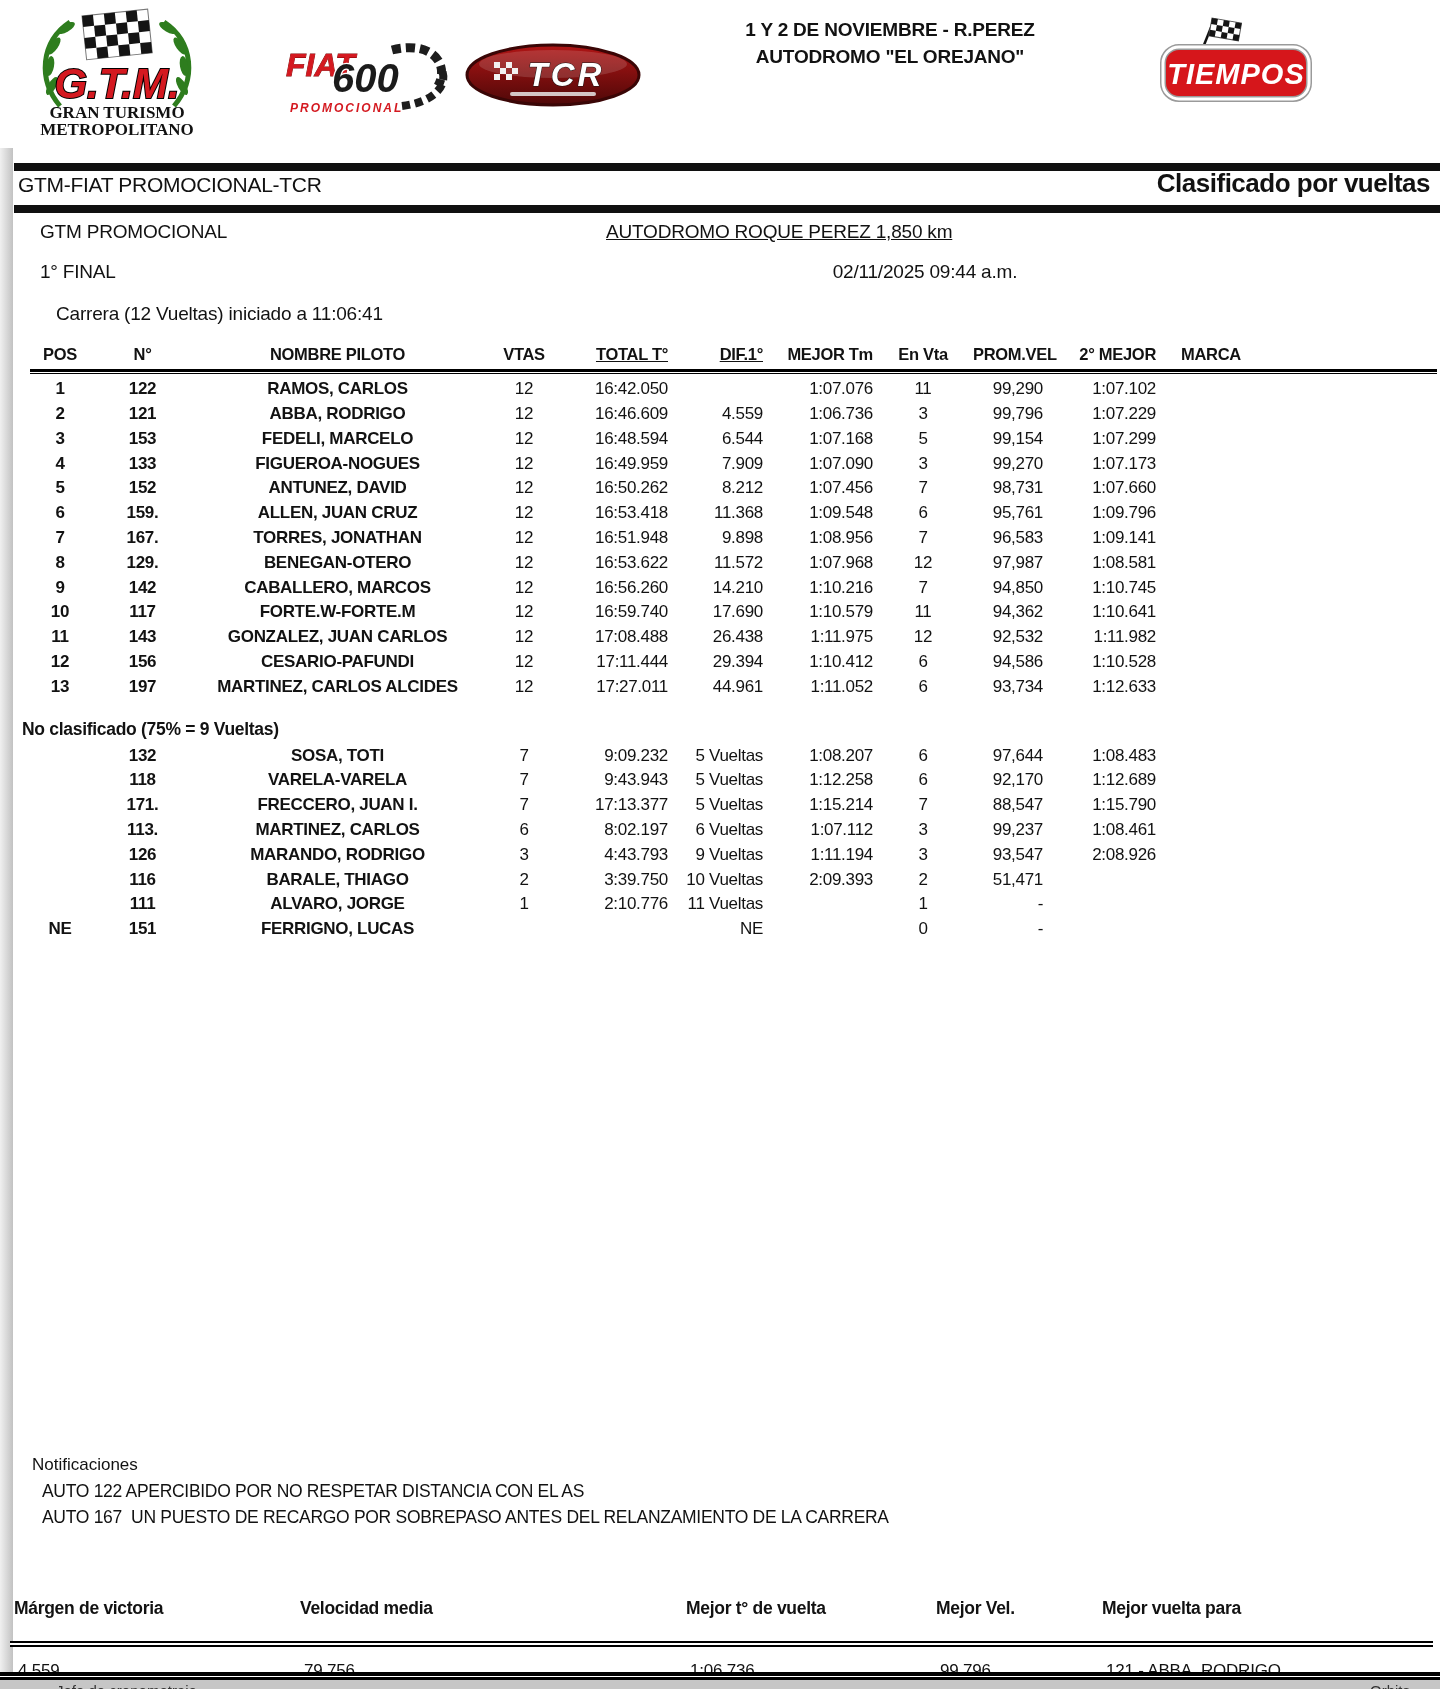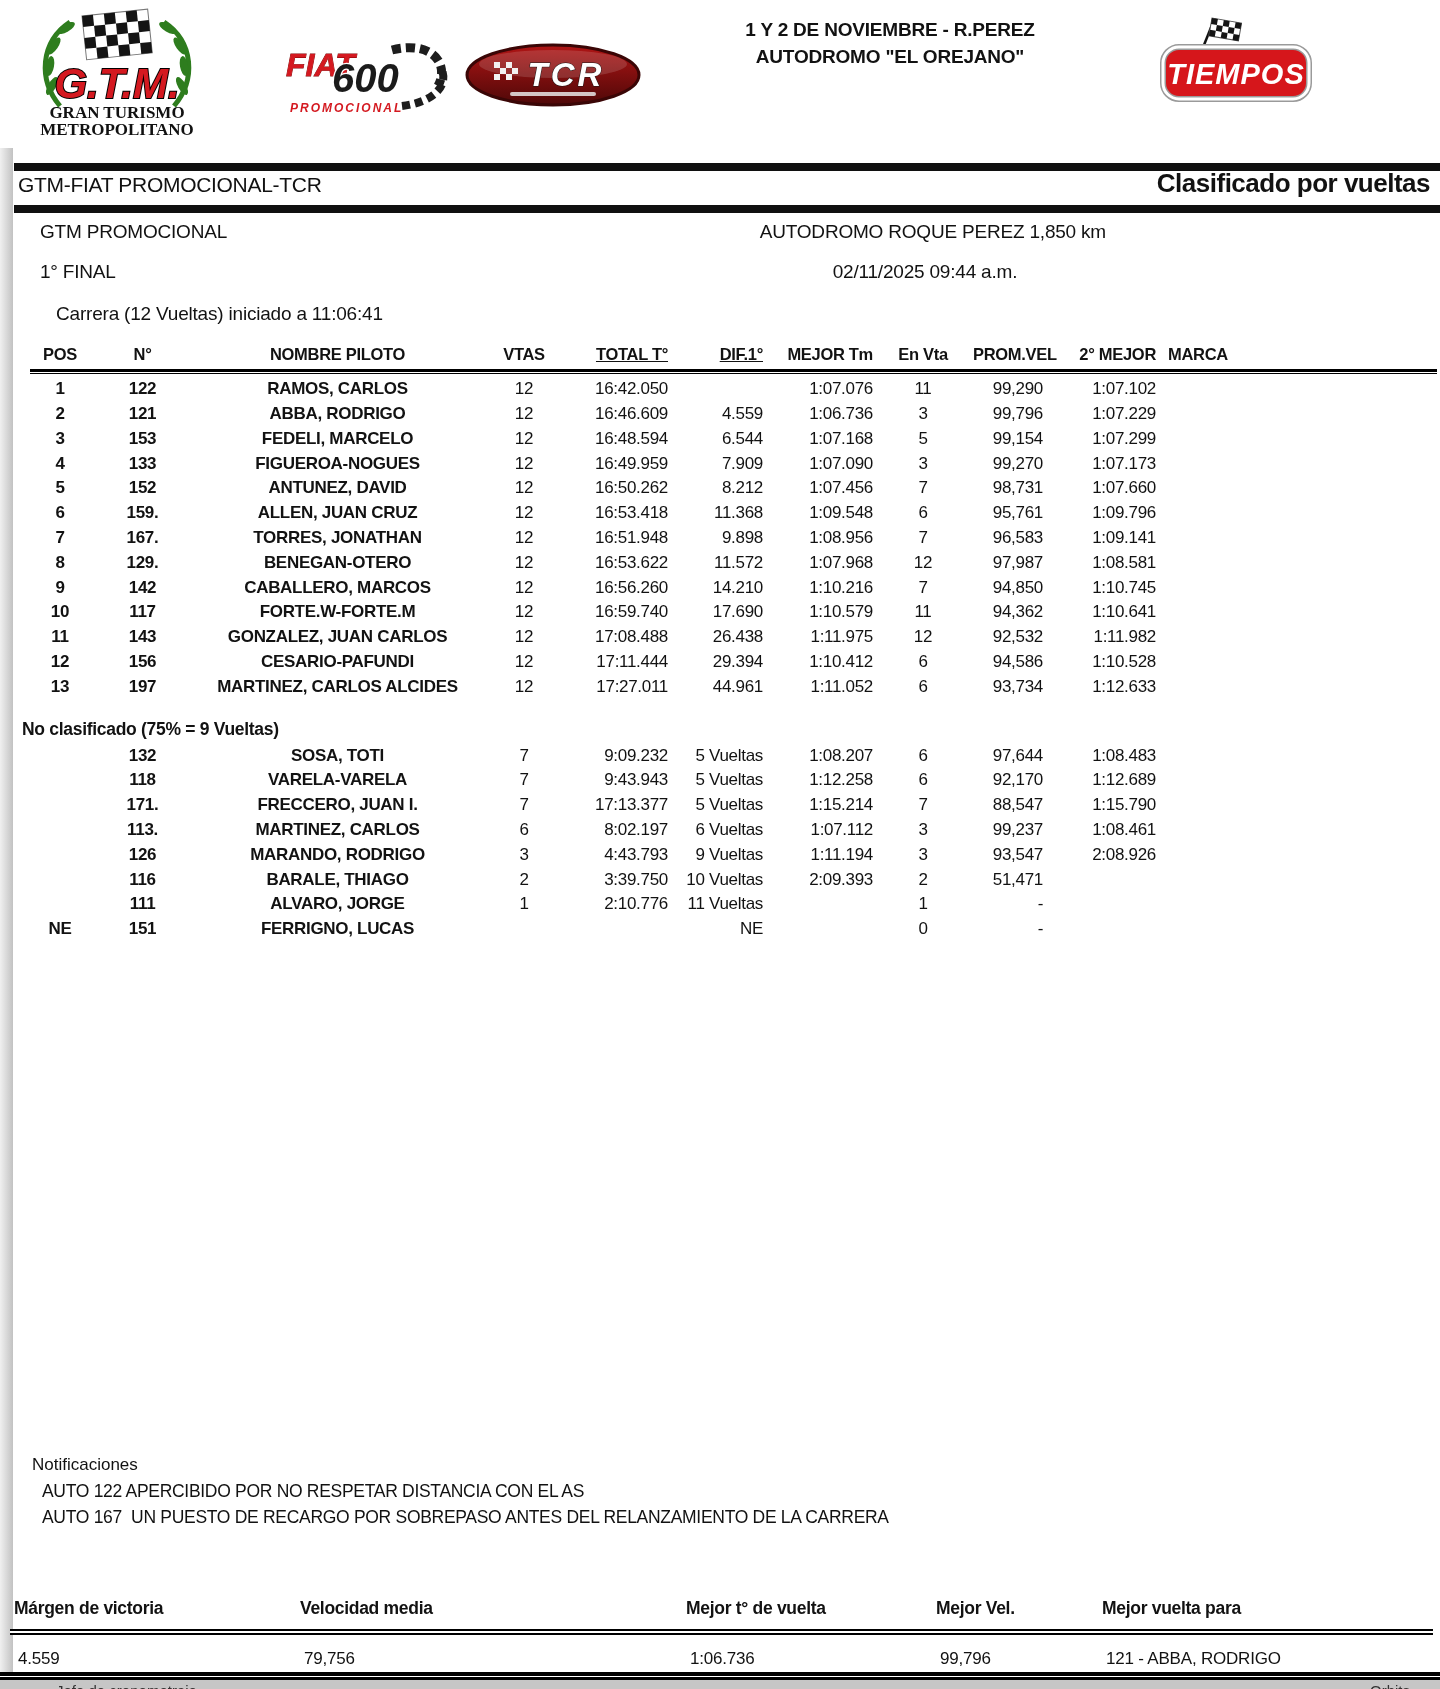--- a/index.html
+++ b/index.html
@@ -9,54 +9,54 @@
   .left-edge{position:absolute;left:0;top:148px;width:13px;height:1541px;
              background:linear-gradient(to right,#f0f0f0,#c2c2c2);}
   
   .bar{position:absolute;left:14px;right:0;height:8px;background:#101010;}
   .bar1{top:163px;} .bar2{top:205px;}
   
   .title-left{position:absolute;left:18px;top:173px;font-size:21px;letter-spacing:-0.3px;}
   .title-right{position:absolute;right:10px;top:168px;font-size:26px;font-weight:bold;letter-spacing:-0.5px;}
   
   .meta{position:absolute;font-size:19px;letter-spacing:-0.2px;}
-  .m1{left:40px;top:221px;} .m2{left:606px;top:221px;width:500px;text-align:right;}
+  .m1{left:40px;top:221px;} .m2{left:606px;top:221px;width:500px;text-align:left;text-decoration:underline;}
   .m3{left:40px;top:261px;} .m4{left:675px;top:261px;width:500px;text-align:center;}
   .m5{left:48px;top:303px;margin-left:8px;}
   
   .event-head{position:absolute;left:640px;top:16px;width:500px;text-align:center;
               font-size:19px;font-weight:bold;line-height:27px;letter-spacing:-0.2px;}
   
   .logo{position:absolute;}
   .logo-gtm{left:26px;top:8px;}
   .logo-fiat{left:250px;top:36px;margin-left:32px;}
   .logo-tcr{left:464px;top:42px;}
   .logo-tiempos{left:1158px;top:16px;}
   
   #results{position:absolute;left:30px;top:342px;width:1407px;}
   .trow{display:grid;grid-template-columns:60px 105px 285px 88px 100px 95px 110px 100px 70px 113px 130px;
         height:24.8px;align-items:center;}
   .cell{font-size:17px;white-space:nowrap;letter-spacing:-0.3px;}
   .hcell{font-size:16.5px;font-weight:bold;}
-  .al-c{text-align:center;} .al-r{text-align:right;} .al-l{text-align:left;padding-left:12px;}
+  .al-c{text-align:center;} .al-r{text-align:right;} .al-l{text-align:left;padding-left:25px;}
   .b{font-weight:bold;}
   .u{text-decoration:underline;}
   .rule-heavy{height:5px;margin-top:2px;width:1407px;
               background:linear-gradient(#000 0 3px,#fff 3px 4px,#000 4px 5px);}
   #classified-rows{margin-top:3px;}
   .nc-label{margin:20px 0 3px -8px;font-size:17.5px;font-weight:bold;letter-spacing:-0.3px;}
   
   .notif-label{position:absolute;left:32px;top:1455px;font-size:17px;}
   .notif-item{position:absolute;left:42px;font-size:17.5px;font-weight:normal;
               letter-spacing:-0.3px;white-space:pre;}
   .n1{top:1481px;} .n2{top:1507px;}
   
   #summary{position:absolute;left:14px;top:1598px;width:1412px;}
   .sumrow{display:grid;grid-template-columns:286px 386px 250px 166px 1fr;}
-  .sum-h{font-size:17.5px;font-weight:bold;letter-spacing:-0.3px;padding-bottom:10px;}
+  .sum-h{font-size:17.5px;font-weight:bold;letter-spacing:-0.3px;padding-bottom:22px;}
   .sum-v{font-size:17px;letter-spacing:-0.2px;padding-left:4px;}
   .sum-rule{height:6px;margin-left:-4px;width:1423px;
             background:linear-gradient(#000 0 2px,#fff 2px 4px,#000 4px 6px);}
   .sum-vals{margin-top:14px;}
   
   .bot-bar{position:absolute;left:0;top:1672px;width:1440px;height:8px;
            background:linear-gradient(#000 0 4px,#fff 4px 5px,#000 5px 8px);}
   .foot-strip{position:absolute;left:0;top:1680px;width:1440px;height:9px;background:#c6c6c6;}
   .foot-left{position:absolute;left:56px;top:1682px;font-size:15px;color:#333;}
   .foot-right{position:absolute;right:30px;top:1682px;font-size:15px;color:#333;}

